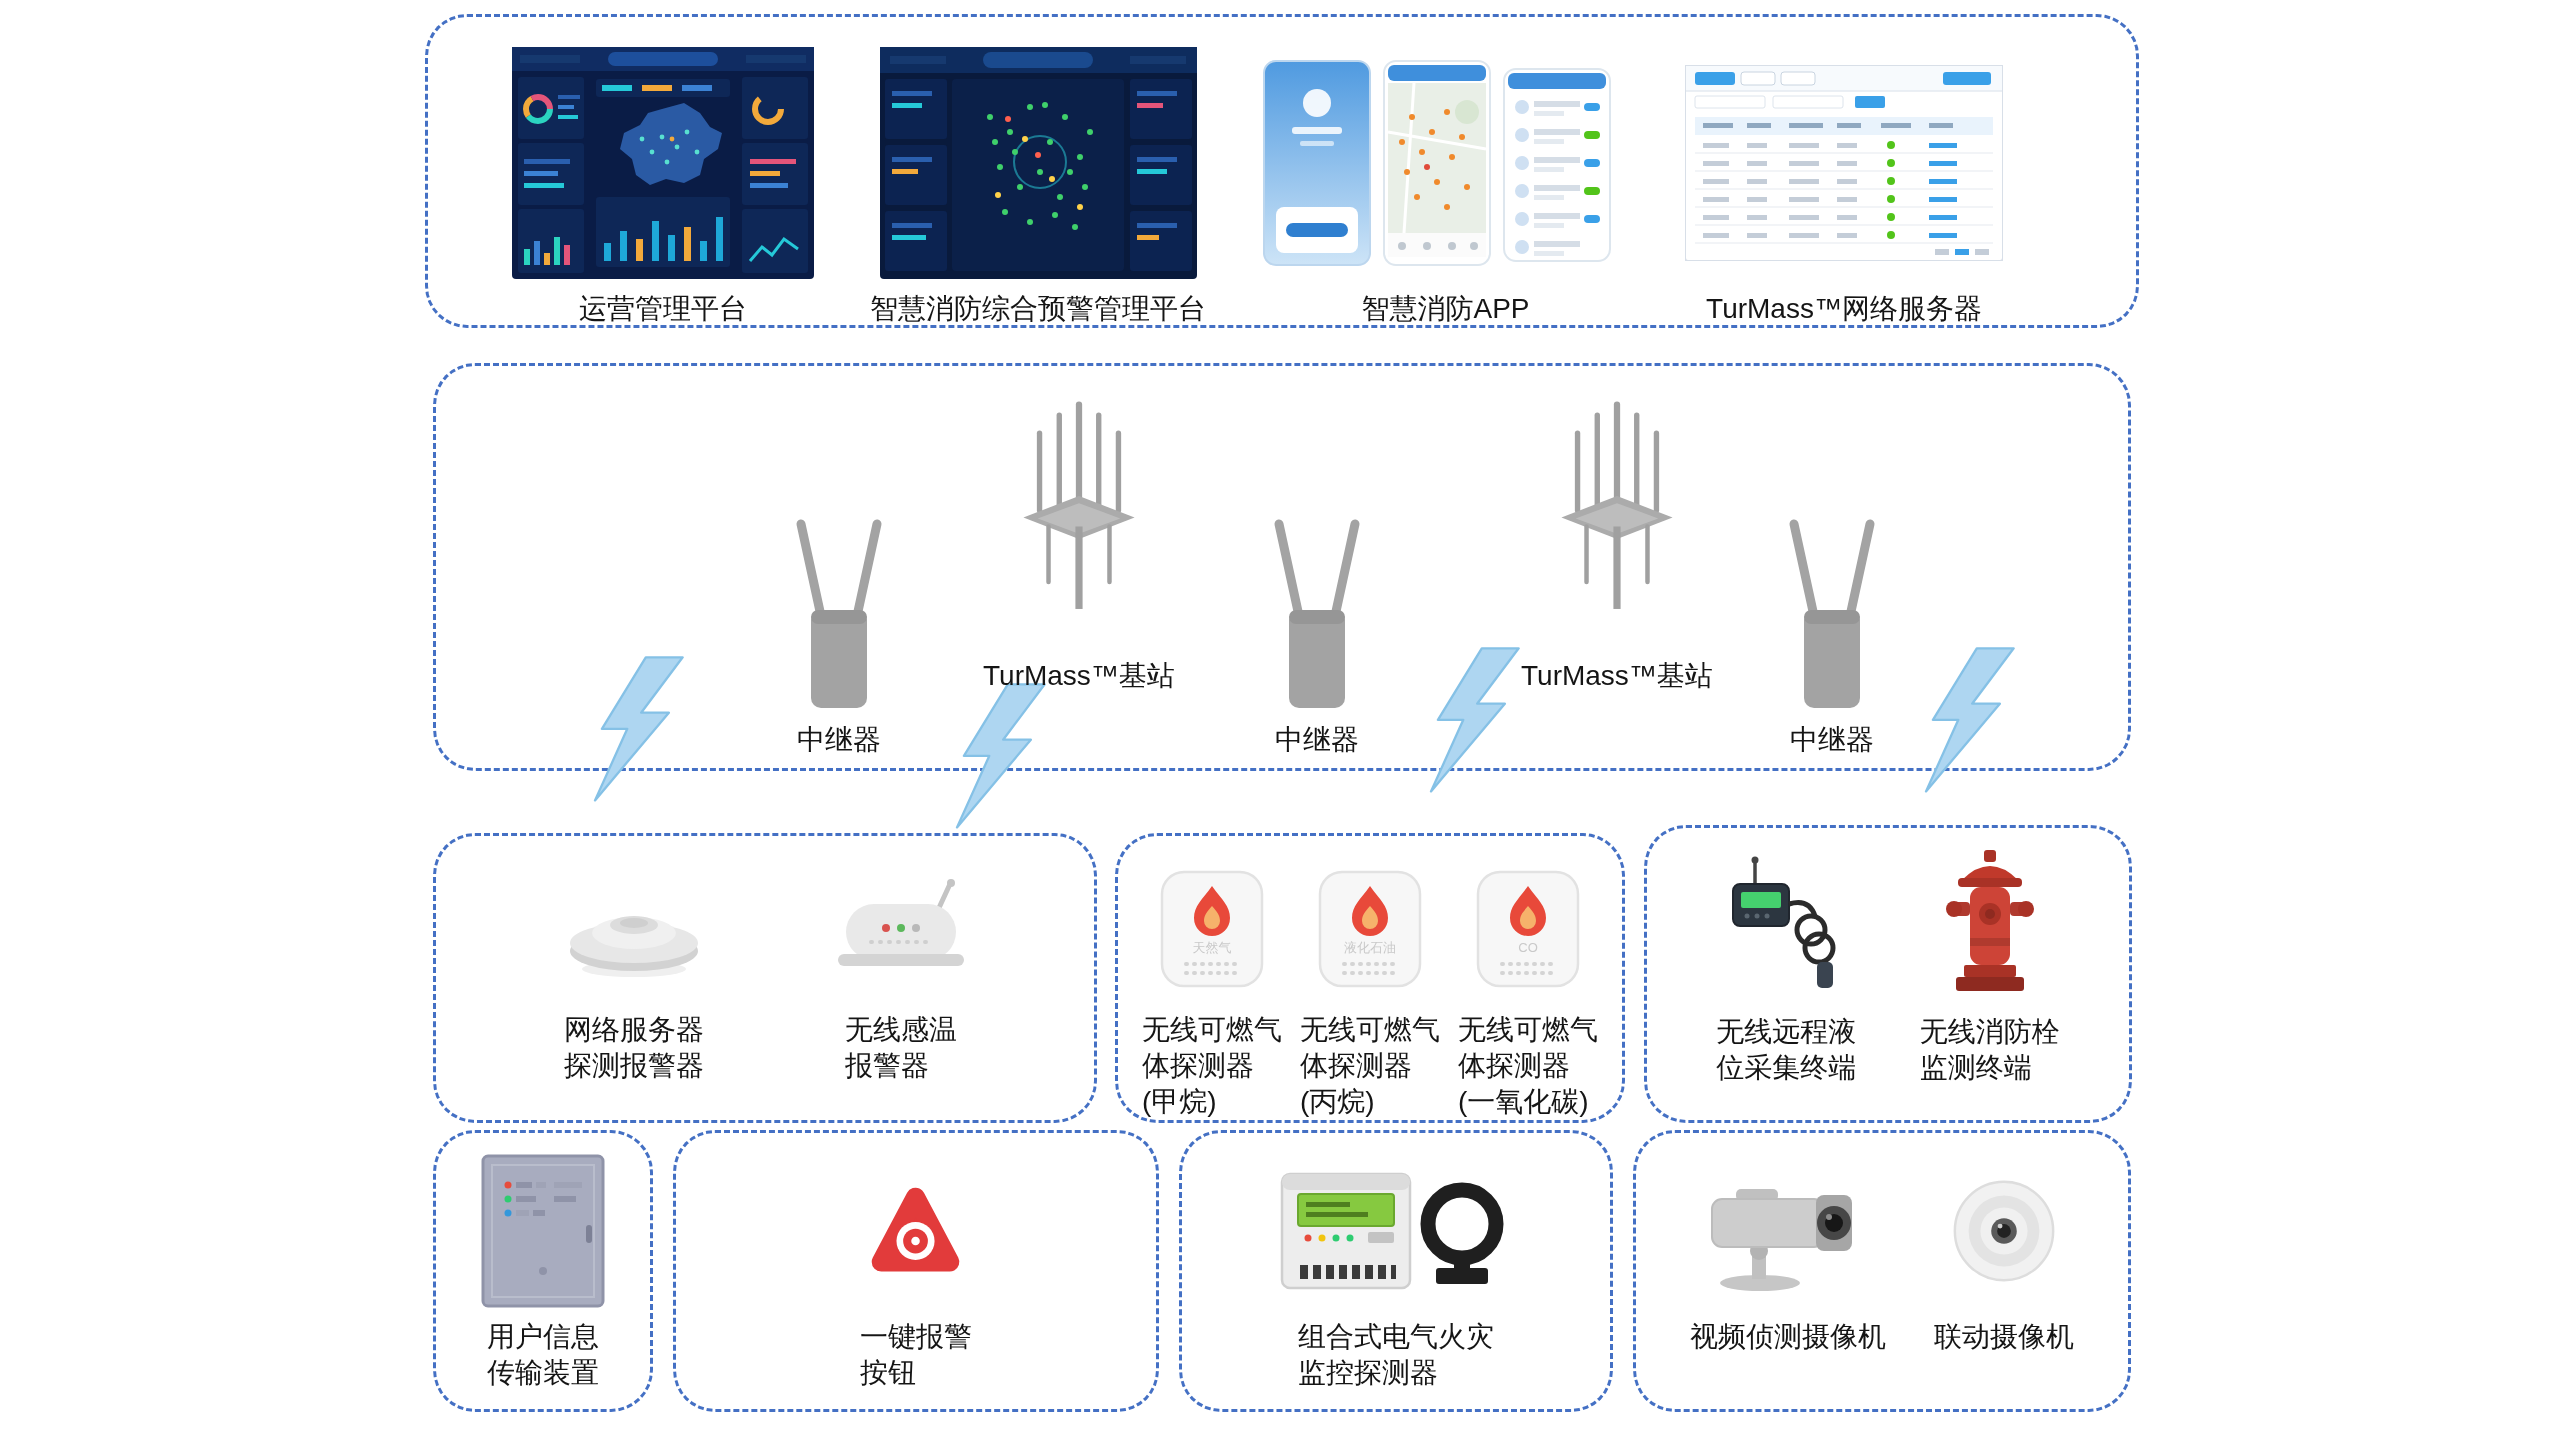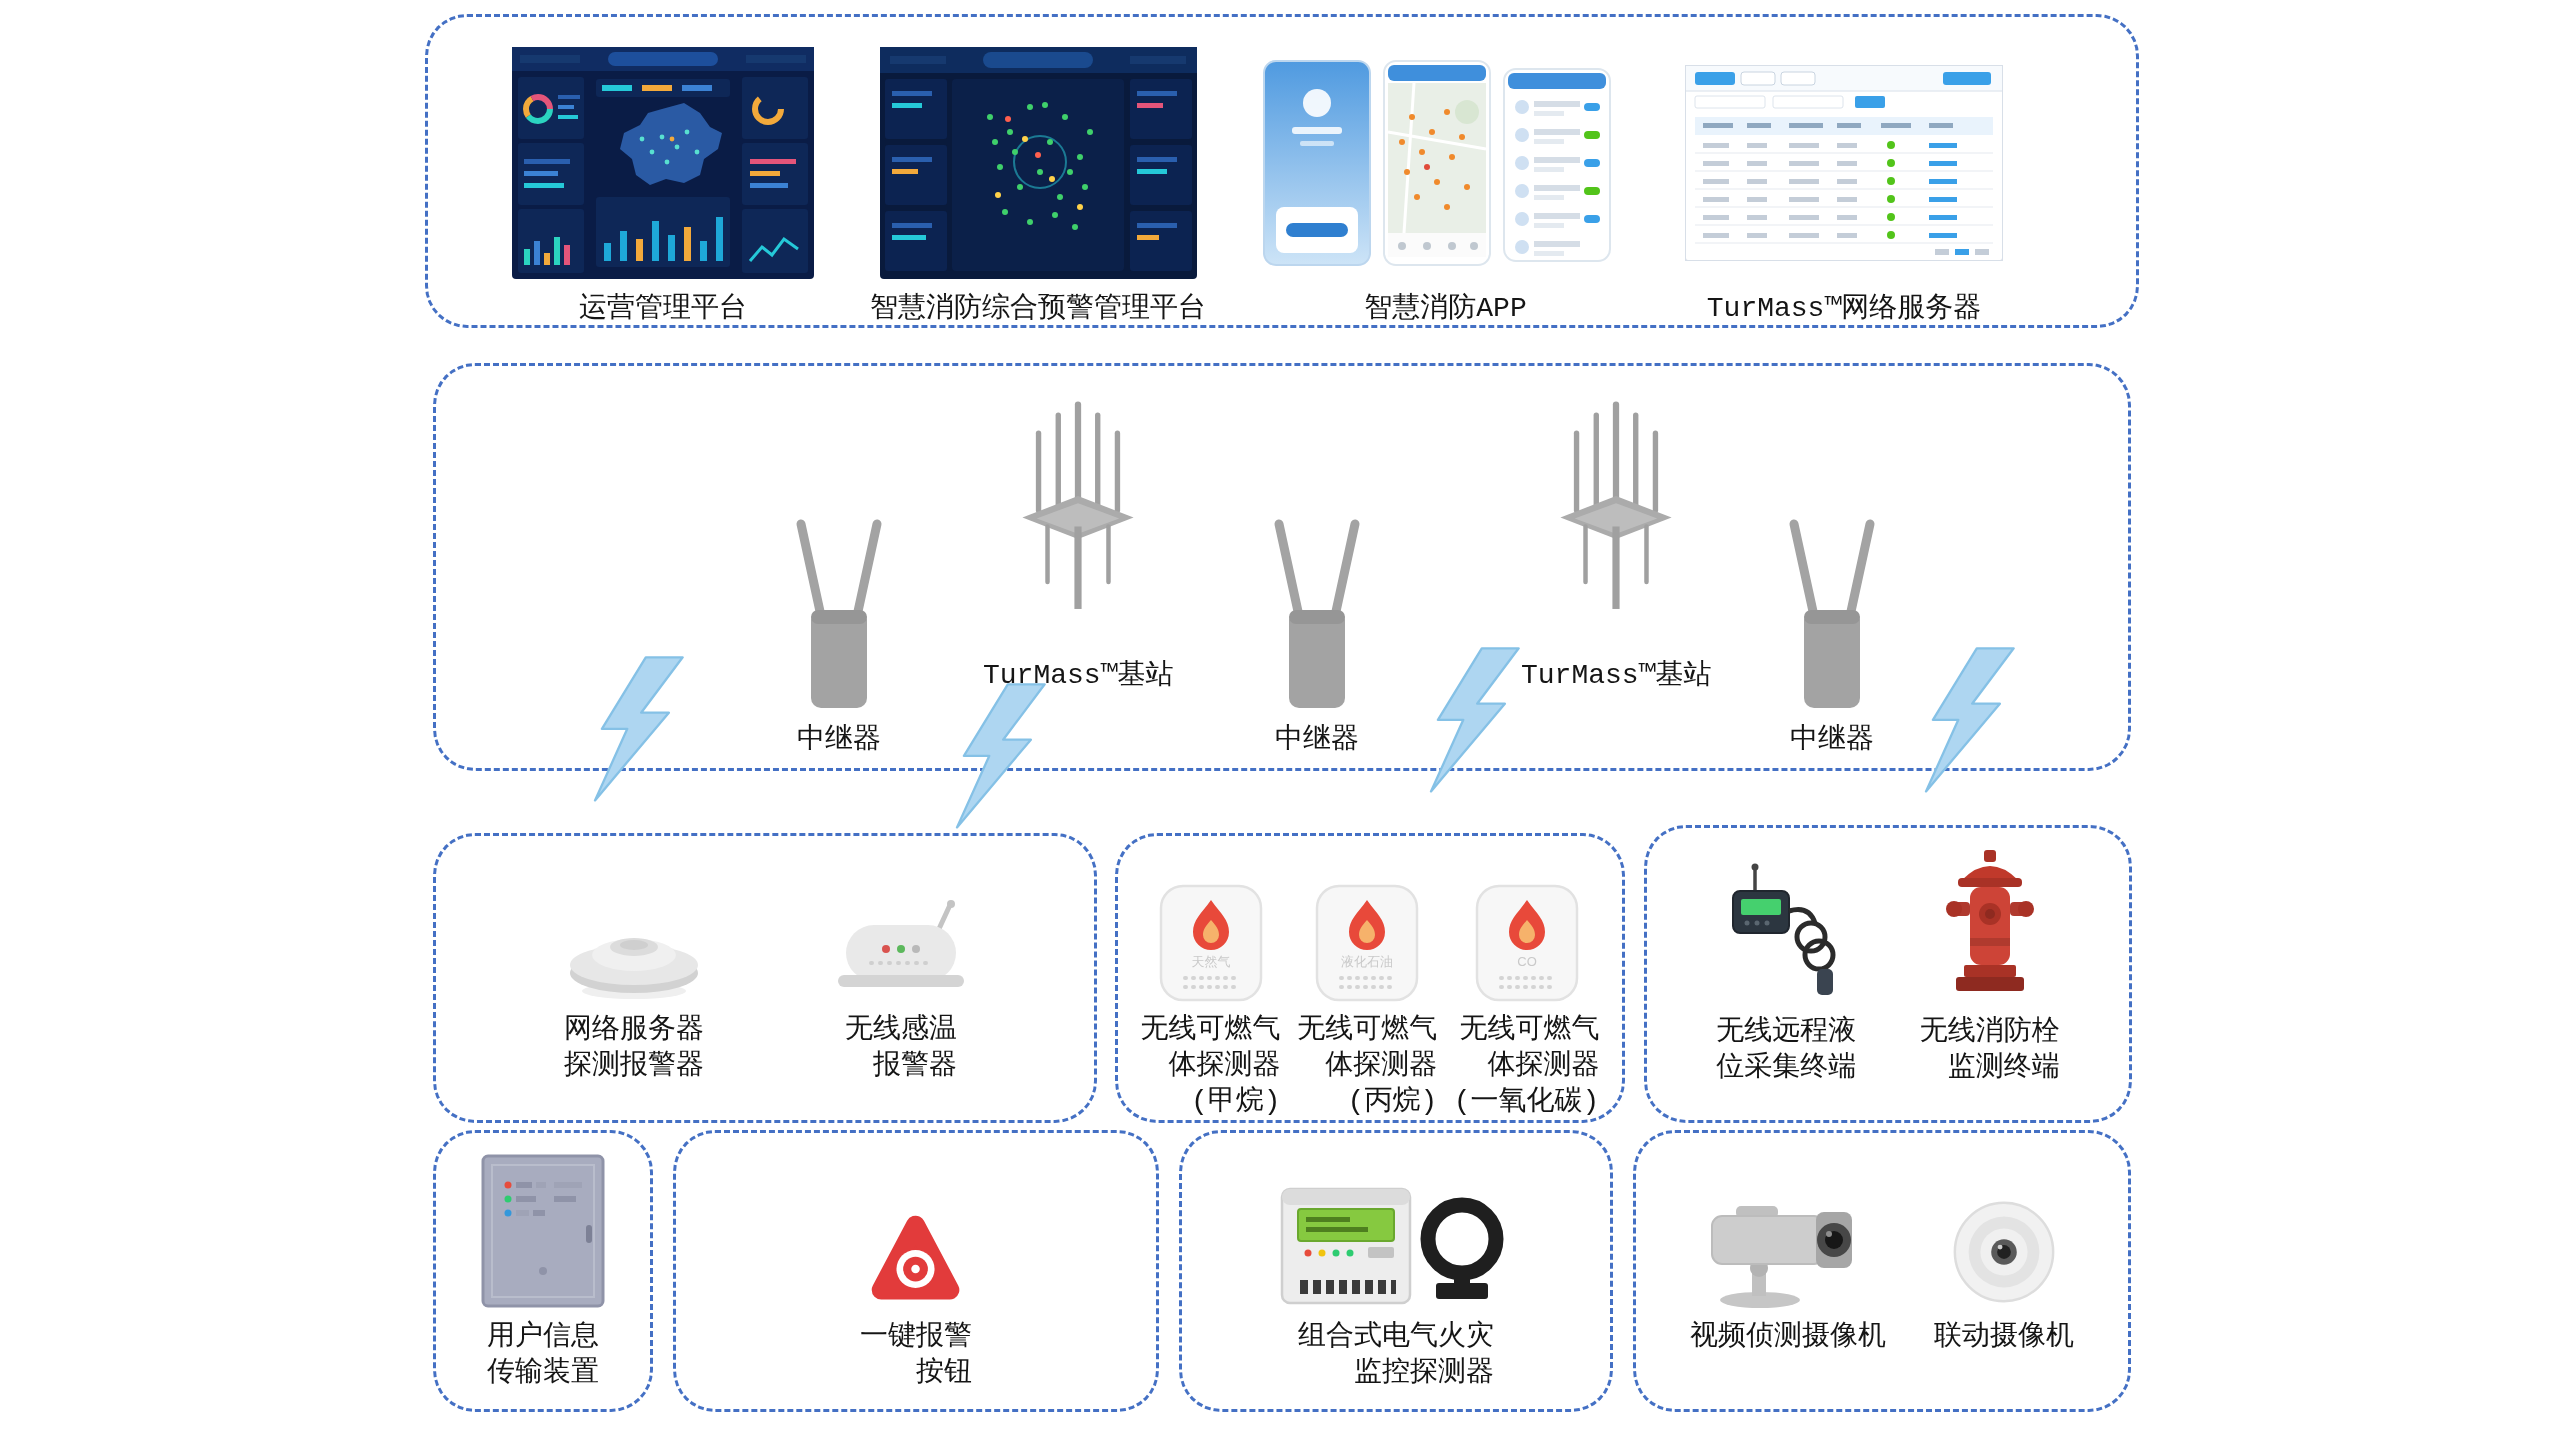--- a/index.html
+++ b/index.html
@@ -3,36 +3,36 @@
 <meta charset="utf-8">
 <style>
   * { box-sizing: border-box; margin: 0; padding: 0; }
   html,body { background: #ffffff; }
   .canvas {
     position: relative; width: 2560px; height: 1440px; background: #ffffff;
     font-family: "Liberation Sans", "DejaVu Sans", sans-serif; overflow: hidden;
   }
   .dbox { position: absolute; border: 3px dashed #4470c4; border-radius: 42px; }
   .label {
-    font-size: 28px; line-height: 1.28; color: #151515; text-align: right;
-    white-space: pre-line; font-weight: 500; font-family: Liberation Mono, monospace;
+    font-size: 28px; line-height: 1.28; color: #151515; text-align: left;
+    white-space: pre-line; font-weight: 500;
   }
   
   .platforms { display: flex; align-items: flex-start; gap: 56px; padding: 20px 0 0 84px; }
   .pitem { display: flex; flex-direction: column; align-items: center; }
   .shotwrap { height: 252px; display: flex; align-items: center; justify-content: center; }
   .pitem .label { margin-top: 2px; }
   
   .netnode { position: absolute; display: flex; flex-direction: column; align-items: center; }
   .netnode .label { margin-top: 6px; white-space: nowrap; }
   .bolt { position: absolute; }
   
   .devrow { display: flex; justify-content: space-evenly; align-items: flex-start; padding: 18px 6px 0; height: 100%; }
   .device { display: flex; flex-direction: column; align-items: center; }
-  .iconwrap { display: flex; align-items: flex-end; justify-content: center; }
+  .iconwrap { display: flex; align-items: center; justify-content: center; }
   .h150 { height: 150px; } .h160 { height: 160px; }
   .device .label { margin-top: 8px; }
 </style>
 </head>
 <body>
 
 <div class="canvas">
 
   <div class="dbox platforms" style="left:425px; top:14px; width:1714px; height:314px;">
 

